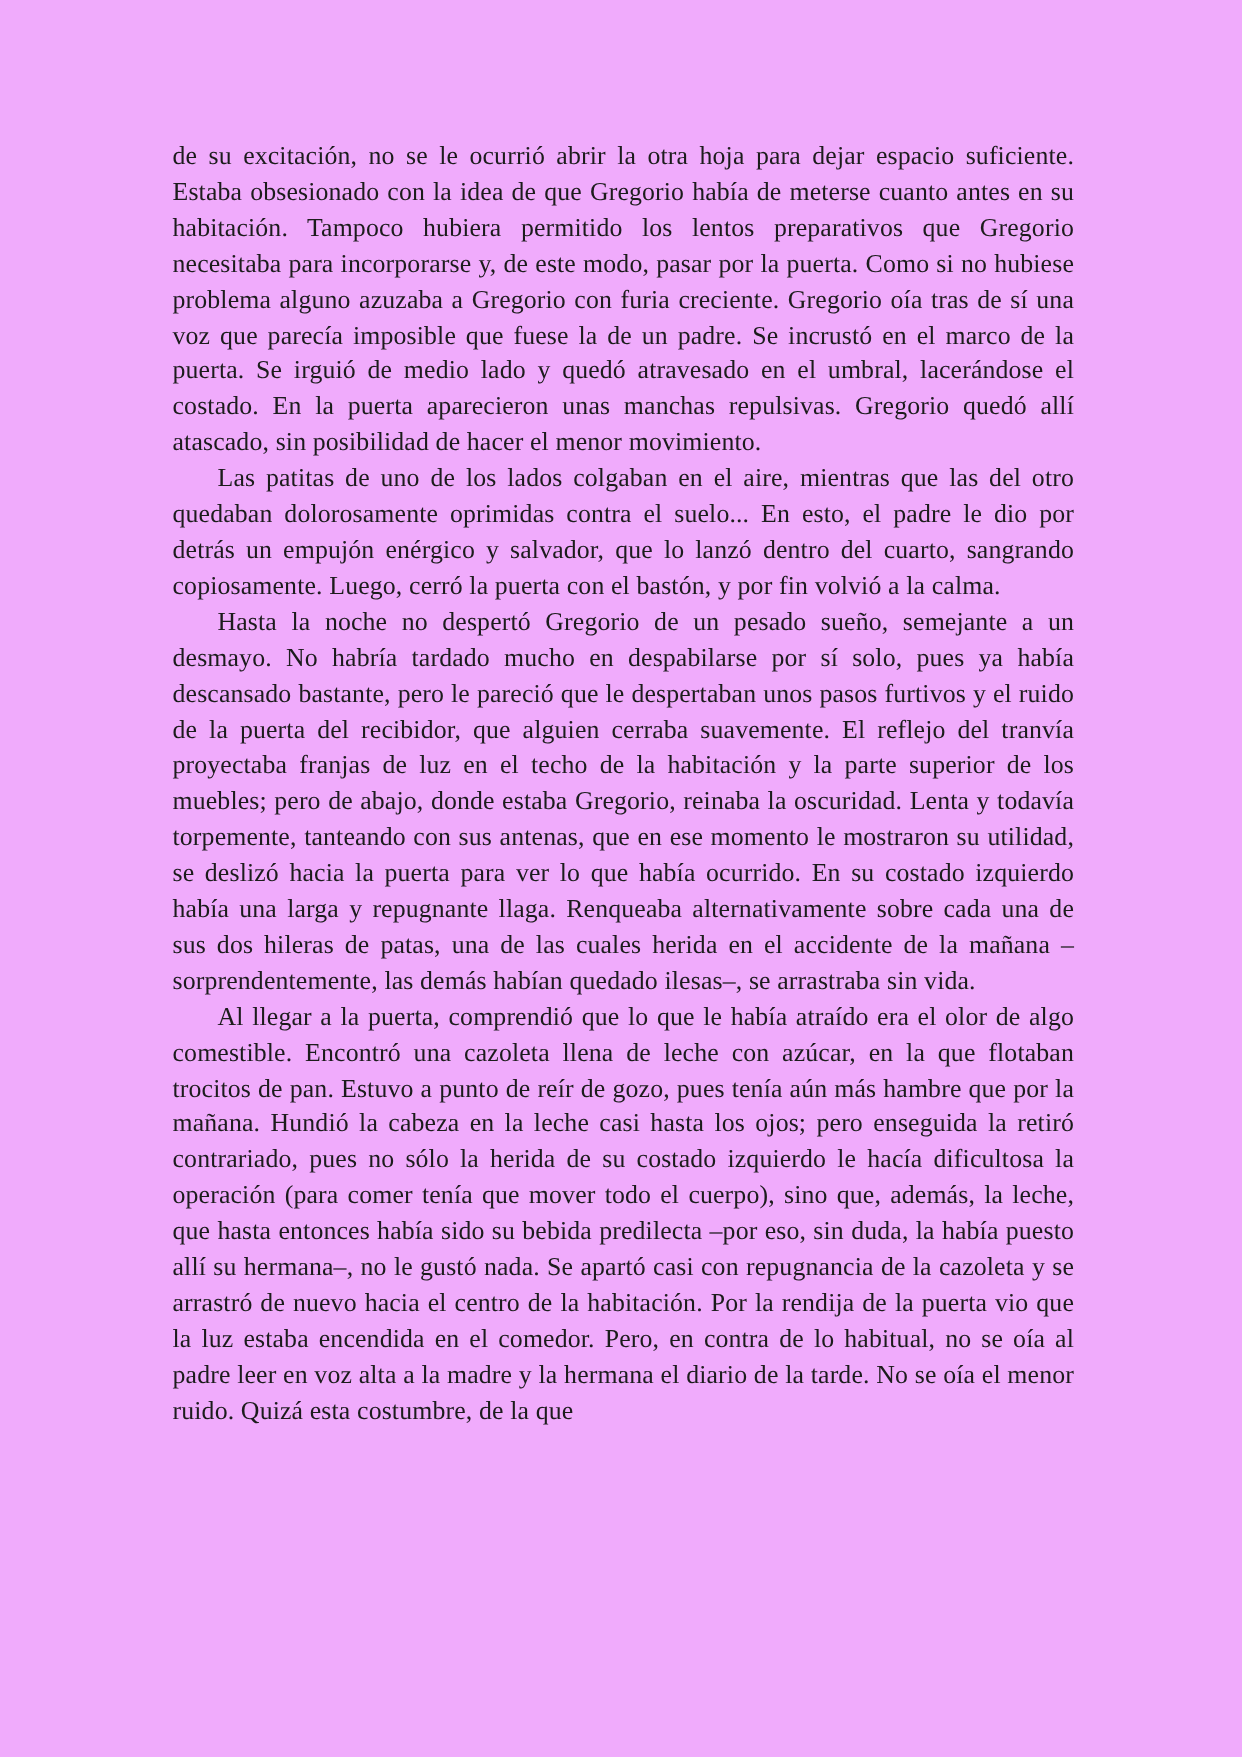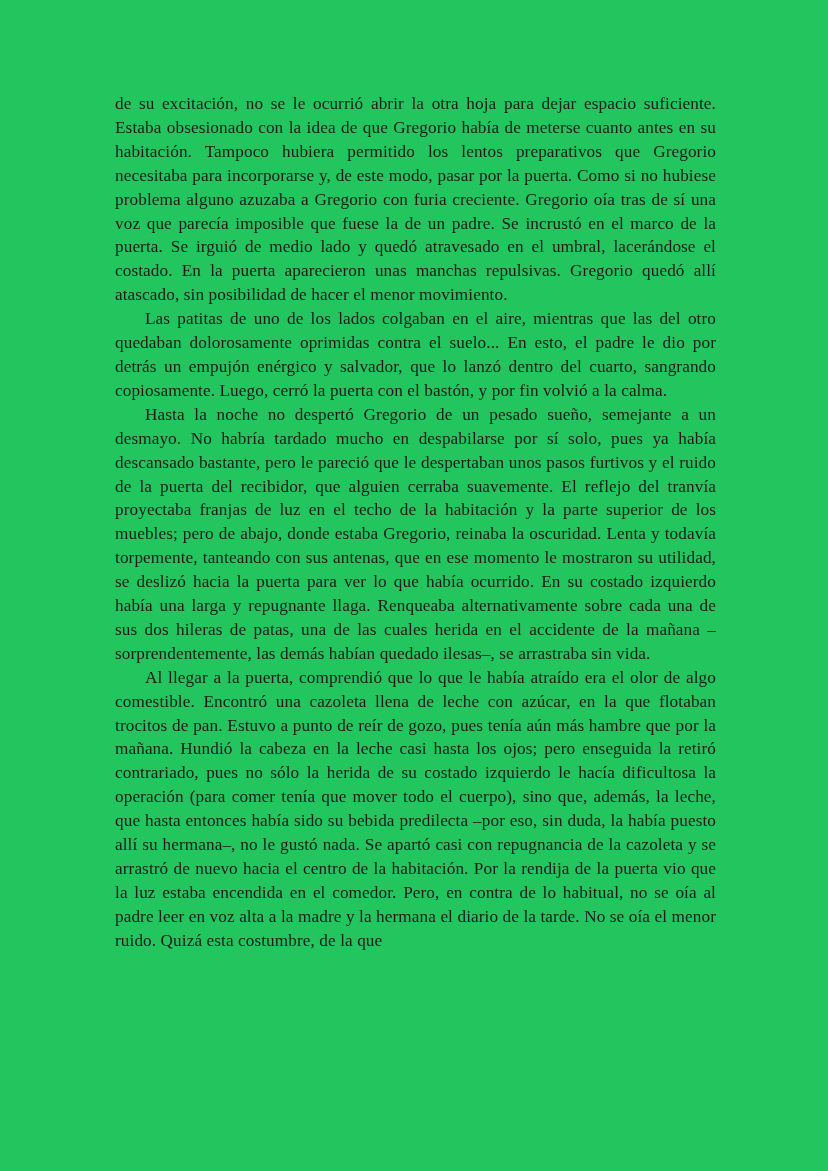--- a/index.html
+++ b/index.html
@@ -4,21 +4,21 @@
 <style>
   html, body {
     margin: 0;
     padding: 0;
     background: #ffffff;
   }
   .page {
     position: relative;
     width: 828px;
     height: 1171px;
-    background: #22c55e;
+    background: #f0abfc;
     overflow: hidden;
   }
   .text-block {
     position: absolute;
     left: 115px;
     top: 92px;
     width: 601px;
     font-family: "Liberation Serif", "DejaVu Serif", serif;
     font-size: 17.2px;
     line-height: 23.9px;

